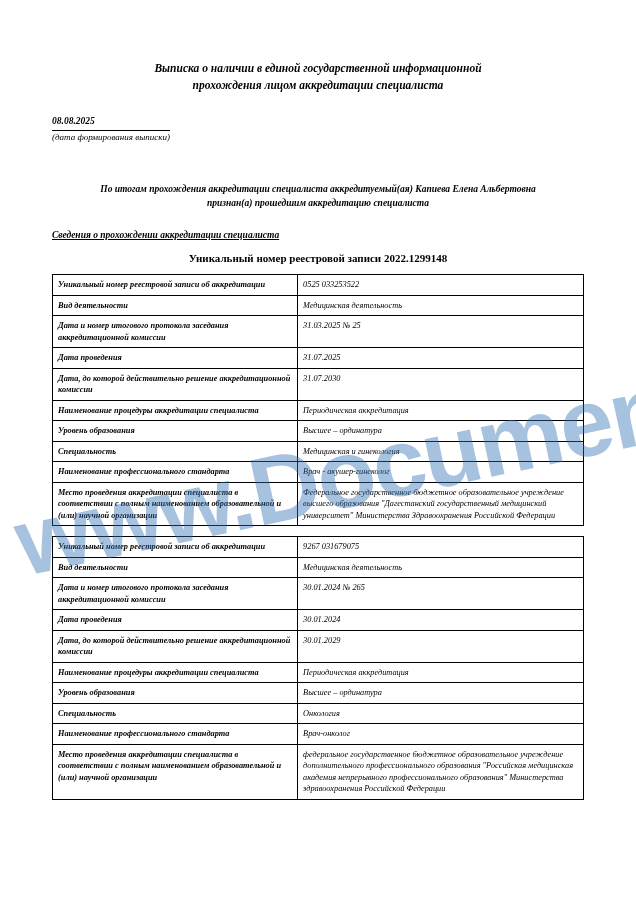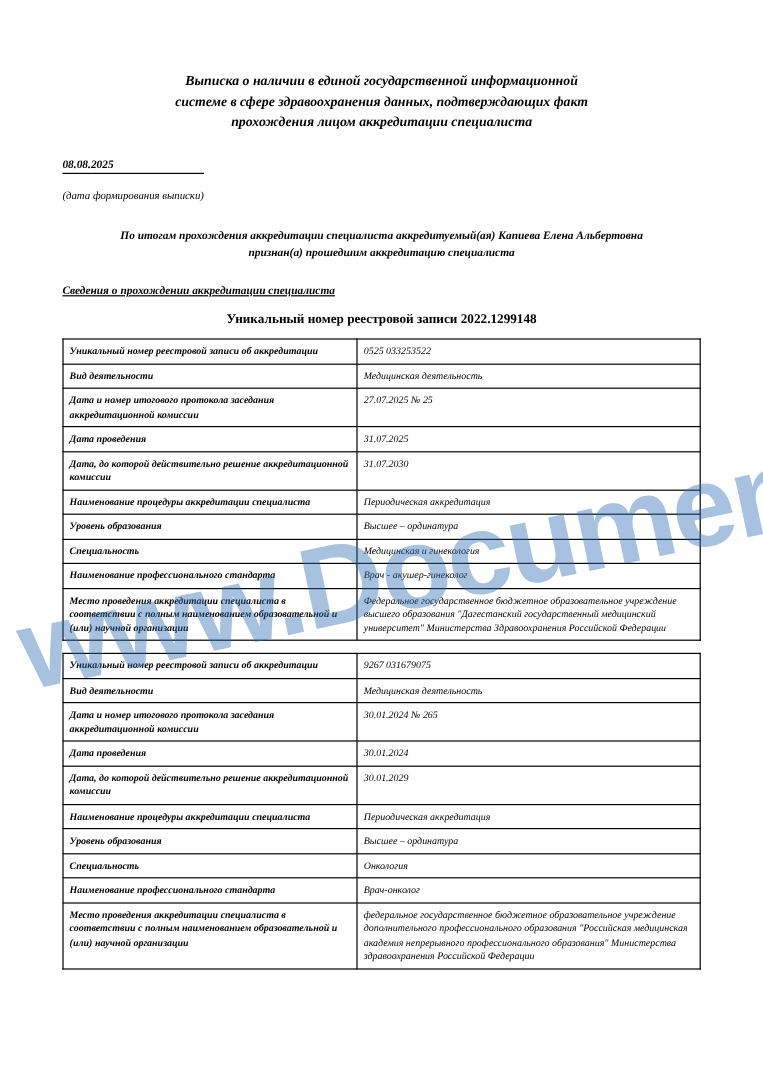--- a/index.html
+++ b/index.html
@@ -63,30 +63,30 @@
   .date-value {
     font-style: italic;
     font-weight: bold;
     font-size: 9.5px;
     display: block;
     padding-right: 30px;
   }
   .date-line {
     display: inline-block;
     border-top: 1px solid #000;
-    padding-top: 13px;
+    padding-top: 1px;
     margin-top: 1px;
   }
   .date-caption {
     font-style: italic;
     font-size: 9px;
     display: block;
   }
   .intro {
-    margin-top: 19px;
+    margin-top: 38px;
     text-align: center;
     font-style: italic;
     font-weight: bold;
     font-size: 9.5px;
     line-height: 14px;
     width: 440px;
     margin-left: auto;
     margin-right: auto;
   }
   .section-title {
@@ -127,21 +127,20 @@
     font-style: italic;
   }
 </style>
 </head>
 <body>
 
 <div class="page">
 
   <div class="title">
     <div>Выписка о наличии в единой государственной информационной</div>
-    <div>системе в сфере здравоохранения данных, подтверждающих факт</div>
     <div>прохождения лицом аккредитации специалиста</div>
   </div>
 
   <div class="date-block">
     <span class="date-value">08.08.2025</span>
     <span class="date-line">
       <span class="date-caption">(дата формирования выписки)</span>
     </span>
   </div>
 
@@ -159,21 +158,21 @@
       <tr>
         <td class="lbl">Уникальный номер реестровой записи об аккредитации</td>
         <td class="val">0525 033253522</td>
       </tr>
       <tr>
         <td class="lbl">Вид деятельности</td>
         <td class="val">Медицинская деятельность</td>
       </tr>
       <tr>
         <td class="lbl">Дата и номер итогового протокола заседания аккредитационной комиссии</td>
-        <td class="val">27.07.2025 № 25</td>
+        <td class="val">31.03.2025 № 25</td>
       </tr>
       <tr>
         <td class="lbl">Дата проведения</td>
         <td class="val">31.07.2025</td>
       </tr>
       <tr>
         <td class="lbl">Дата, до которой действительно решение аккредитационной комиссии</td>
         <td class="val">31.07.2030</td>
       </tr>
       <tr>

